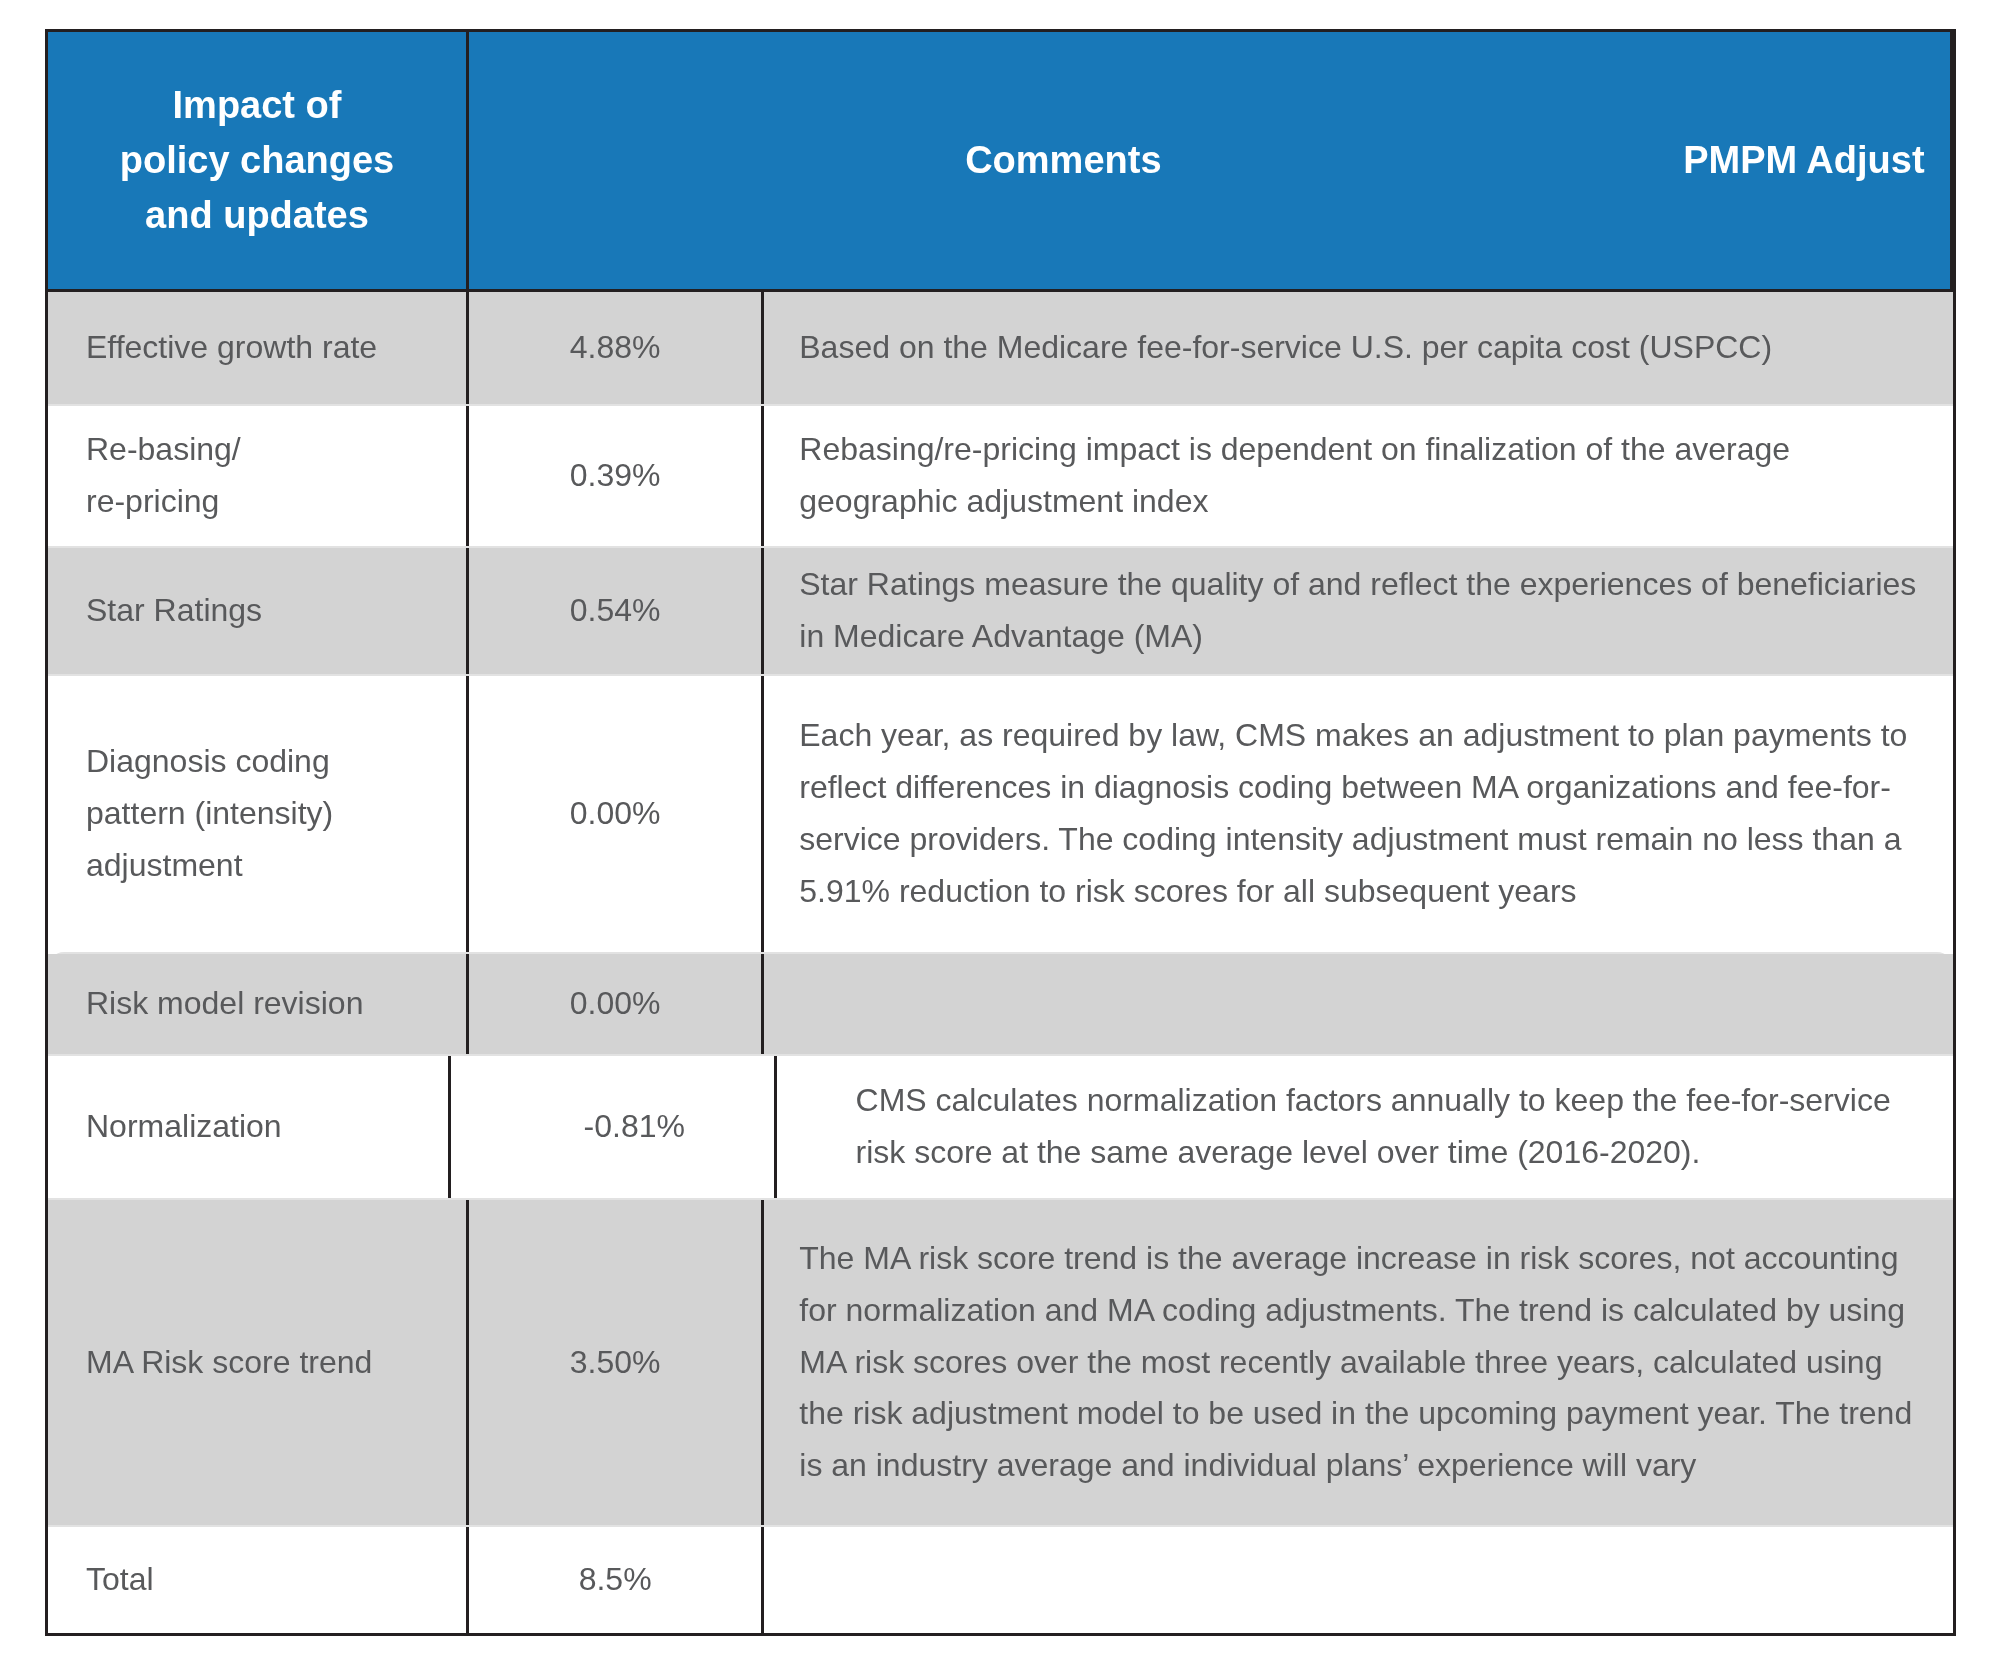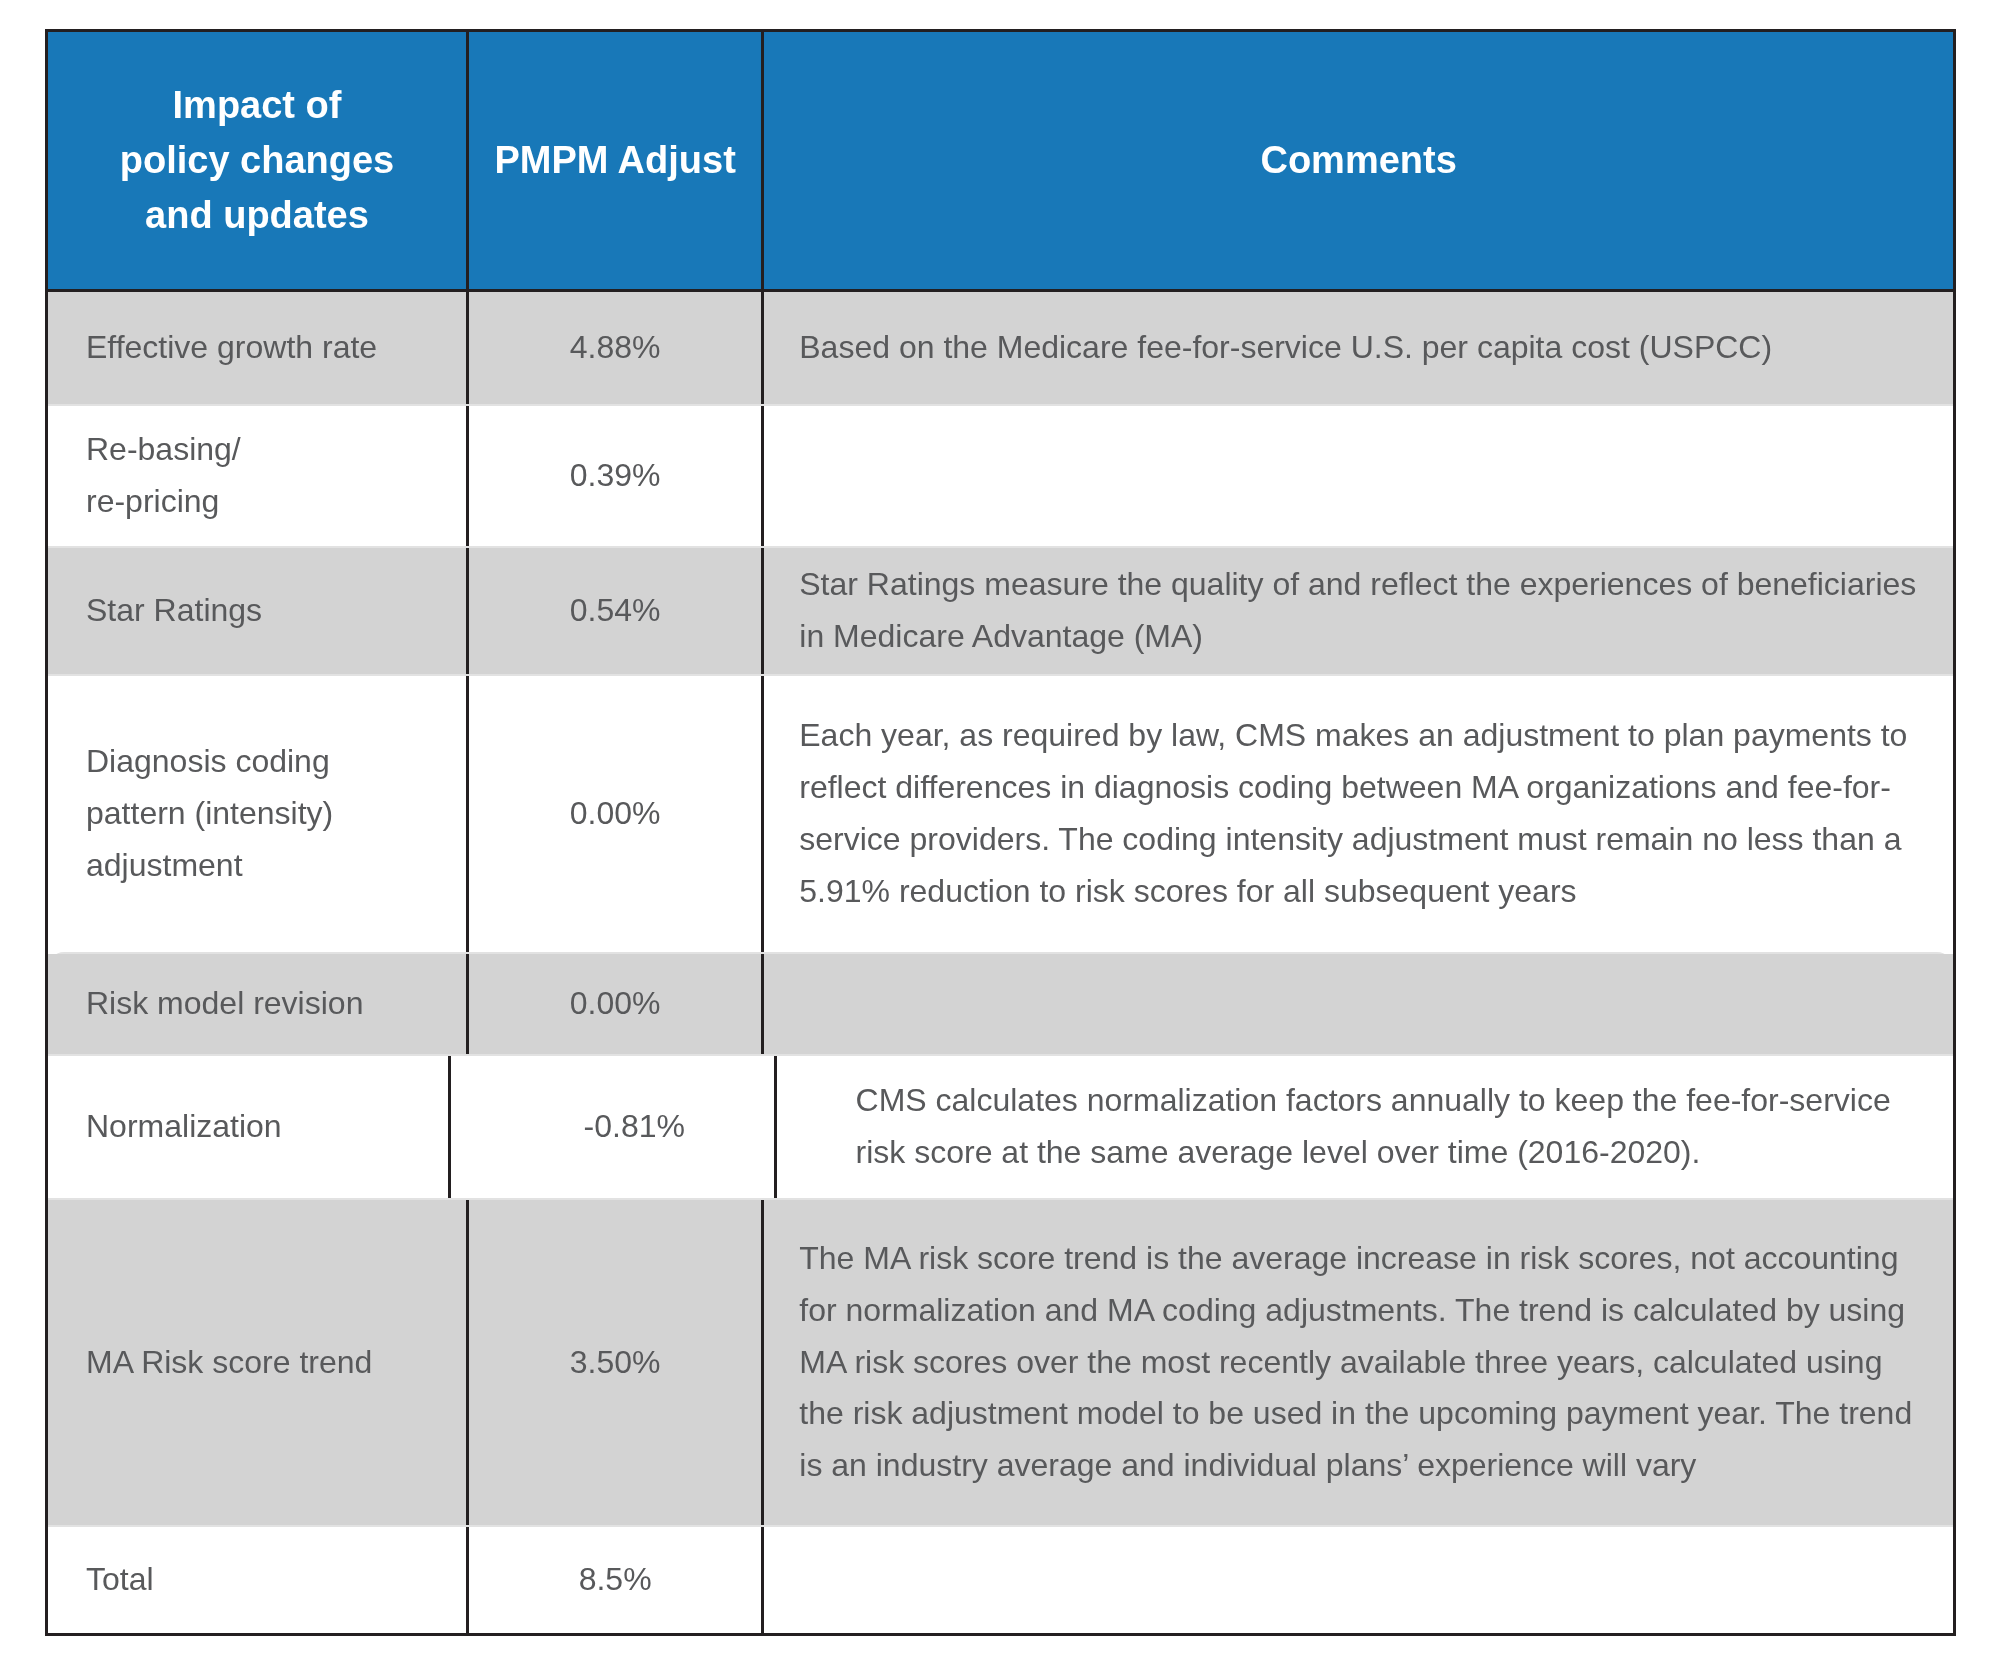--- a/index.html
+++ b/index.html
@@ -82,34 +82,35 @@
 </head>
 <body>
 
 <div class="page">
   <div class="impact-table">
 
     <div class="row header-row">
       <div class="cell c1">Impact of
 policy changes
 and updates</div>
+      <div class="cell c3">Comments</div>
       <div class="cell c2">PMPM Adjust</div>
-      <div class="cell c3">Comments</div>
     </div>
 
     <div class="row body-row gray r1">
       <div class="cell c1 b">Effective growth rate</div>
       <div class="cell c2 b">4.88%</div>
       <div class="cell c3 b">Based on the Medicare fee-for-service U.S. per capita cost (USPCC)</div>
     </div>
 
     <div class="row body-row white r2">
       <div class="cell c1">Re-basing/
 re-pricing</div>
       <div class="cell c2">0.39%</div>
+      <div class="cell c3">Rebasing/re-pricing impact is dependent on finalization of the average geographic adjustment index</div>
     </div>
 
     <div class="row body-row gray r3">
       <div class="cell c1">Star Ratings</div>
       <div class="cell c2">0.54%</div>
       <div class="cell c3">Star Ratings measure the quality of and reflect the experiences of beneficiaries in Medicare Advantage (MA)</div>
     </div>
 
     <div class="row body-row white r4">
       <div class="cell c1">Diagnosis coding

